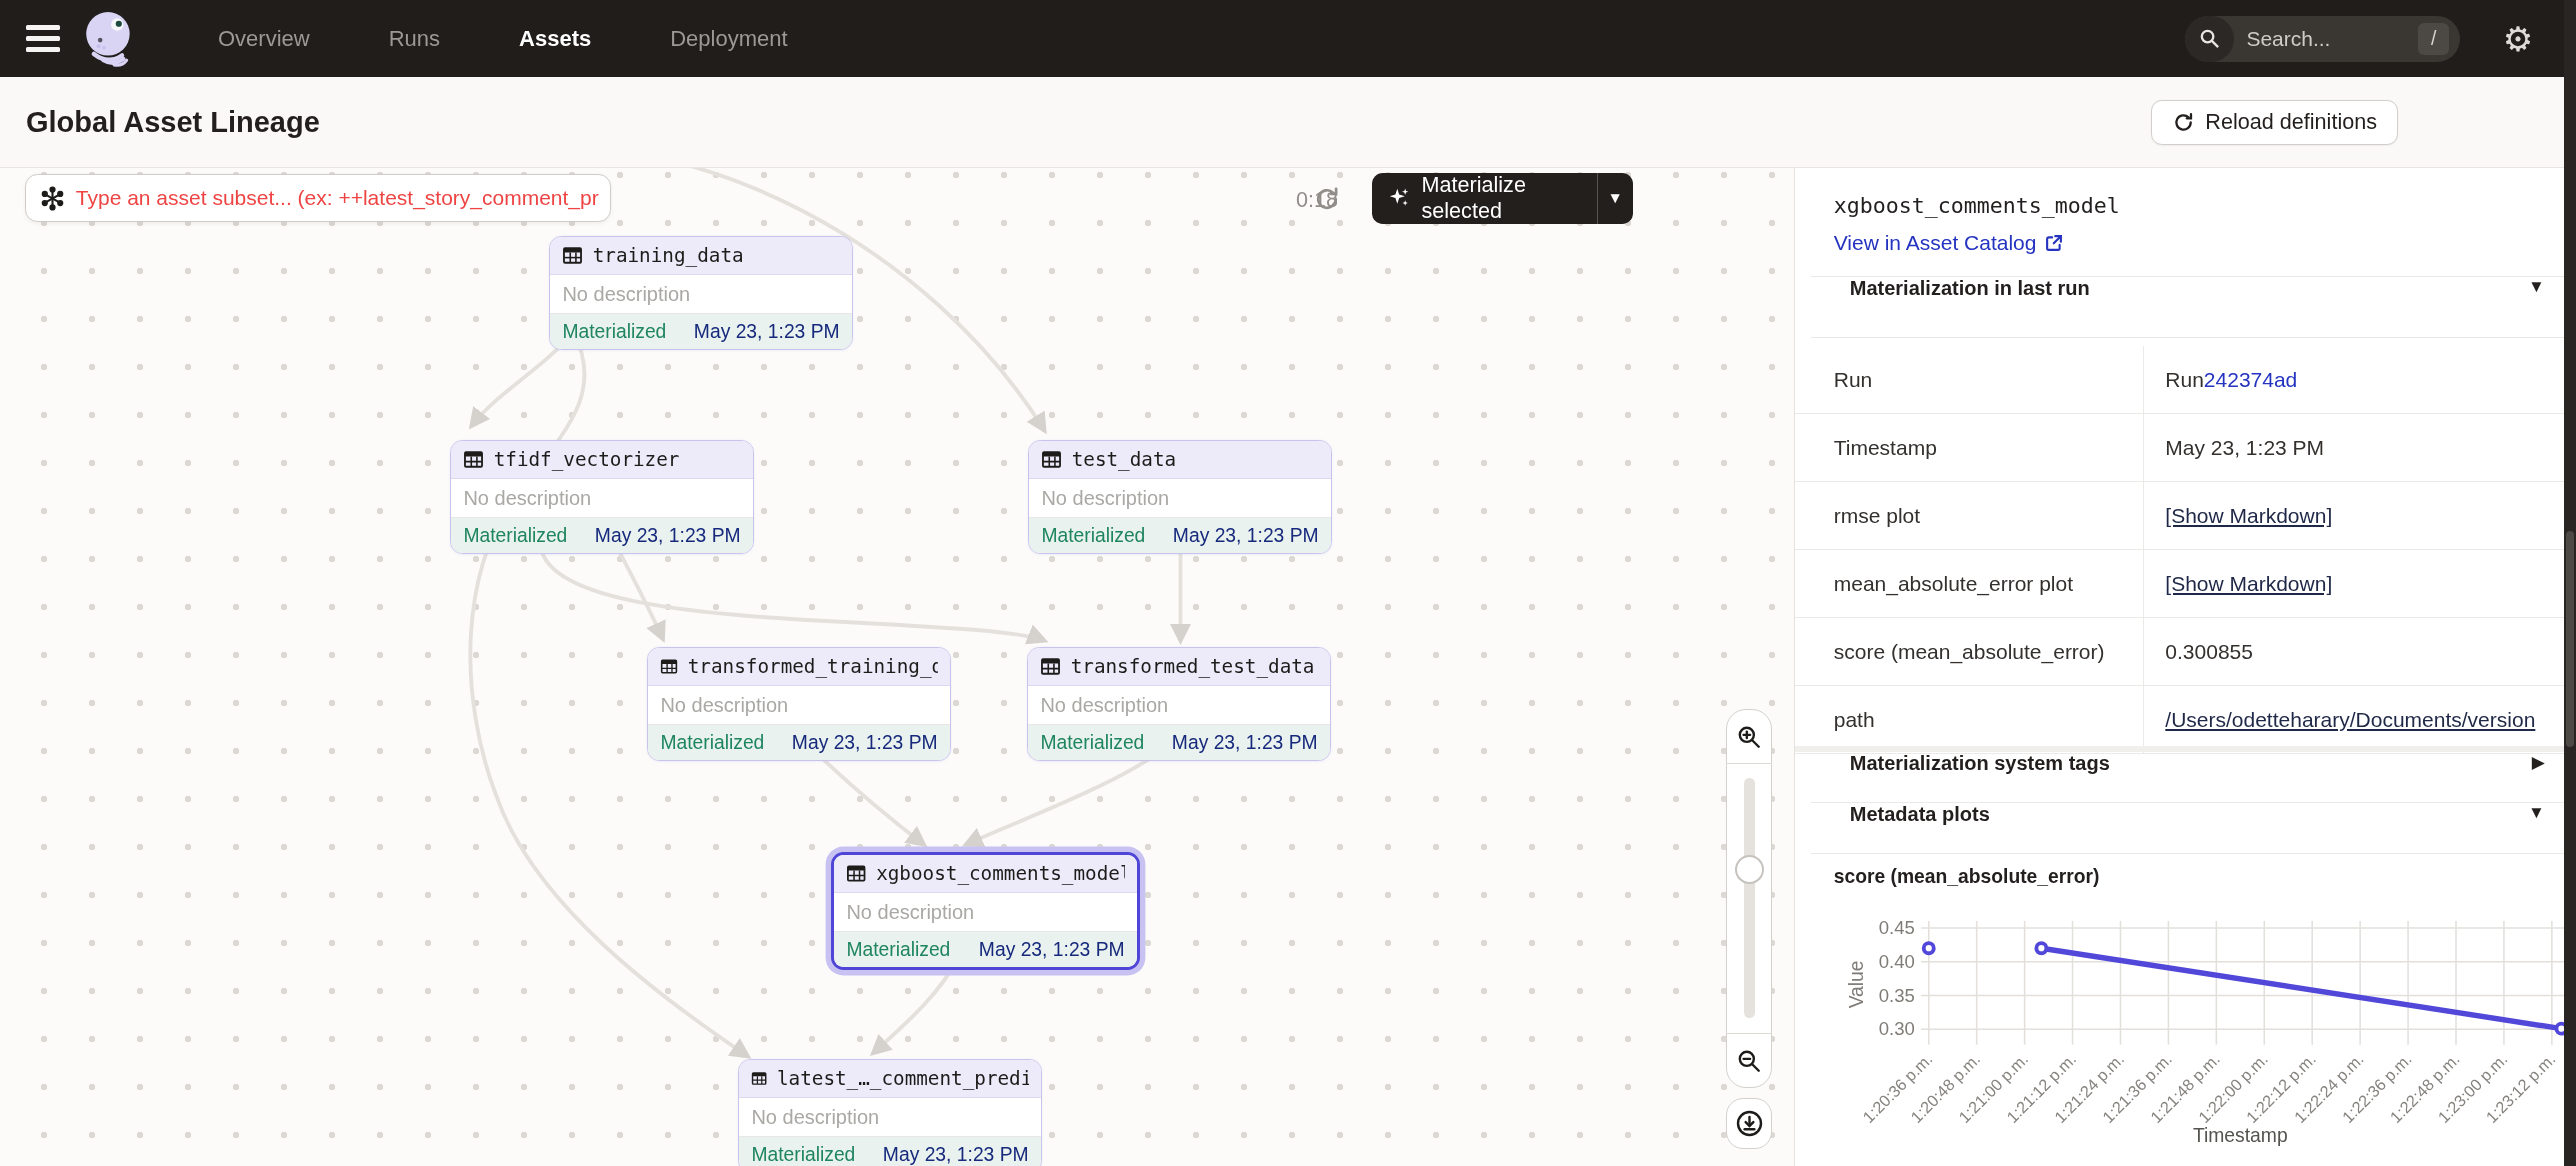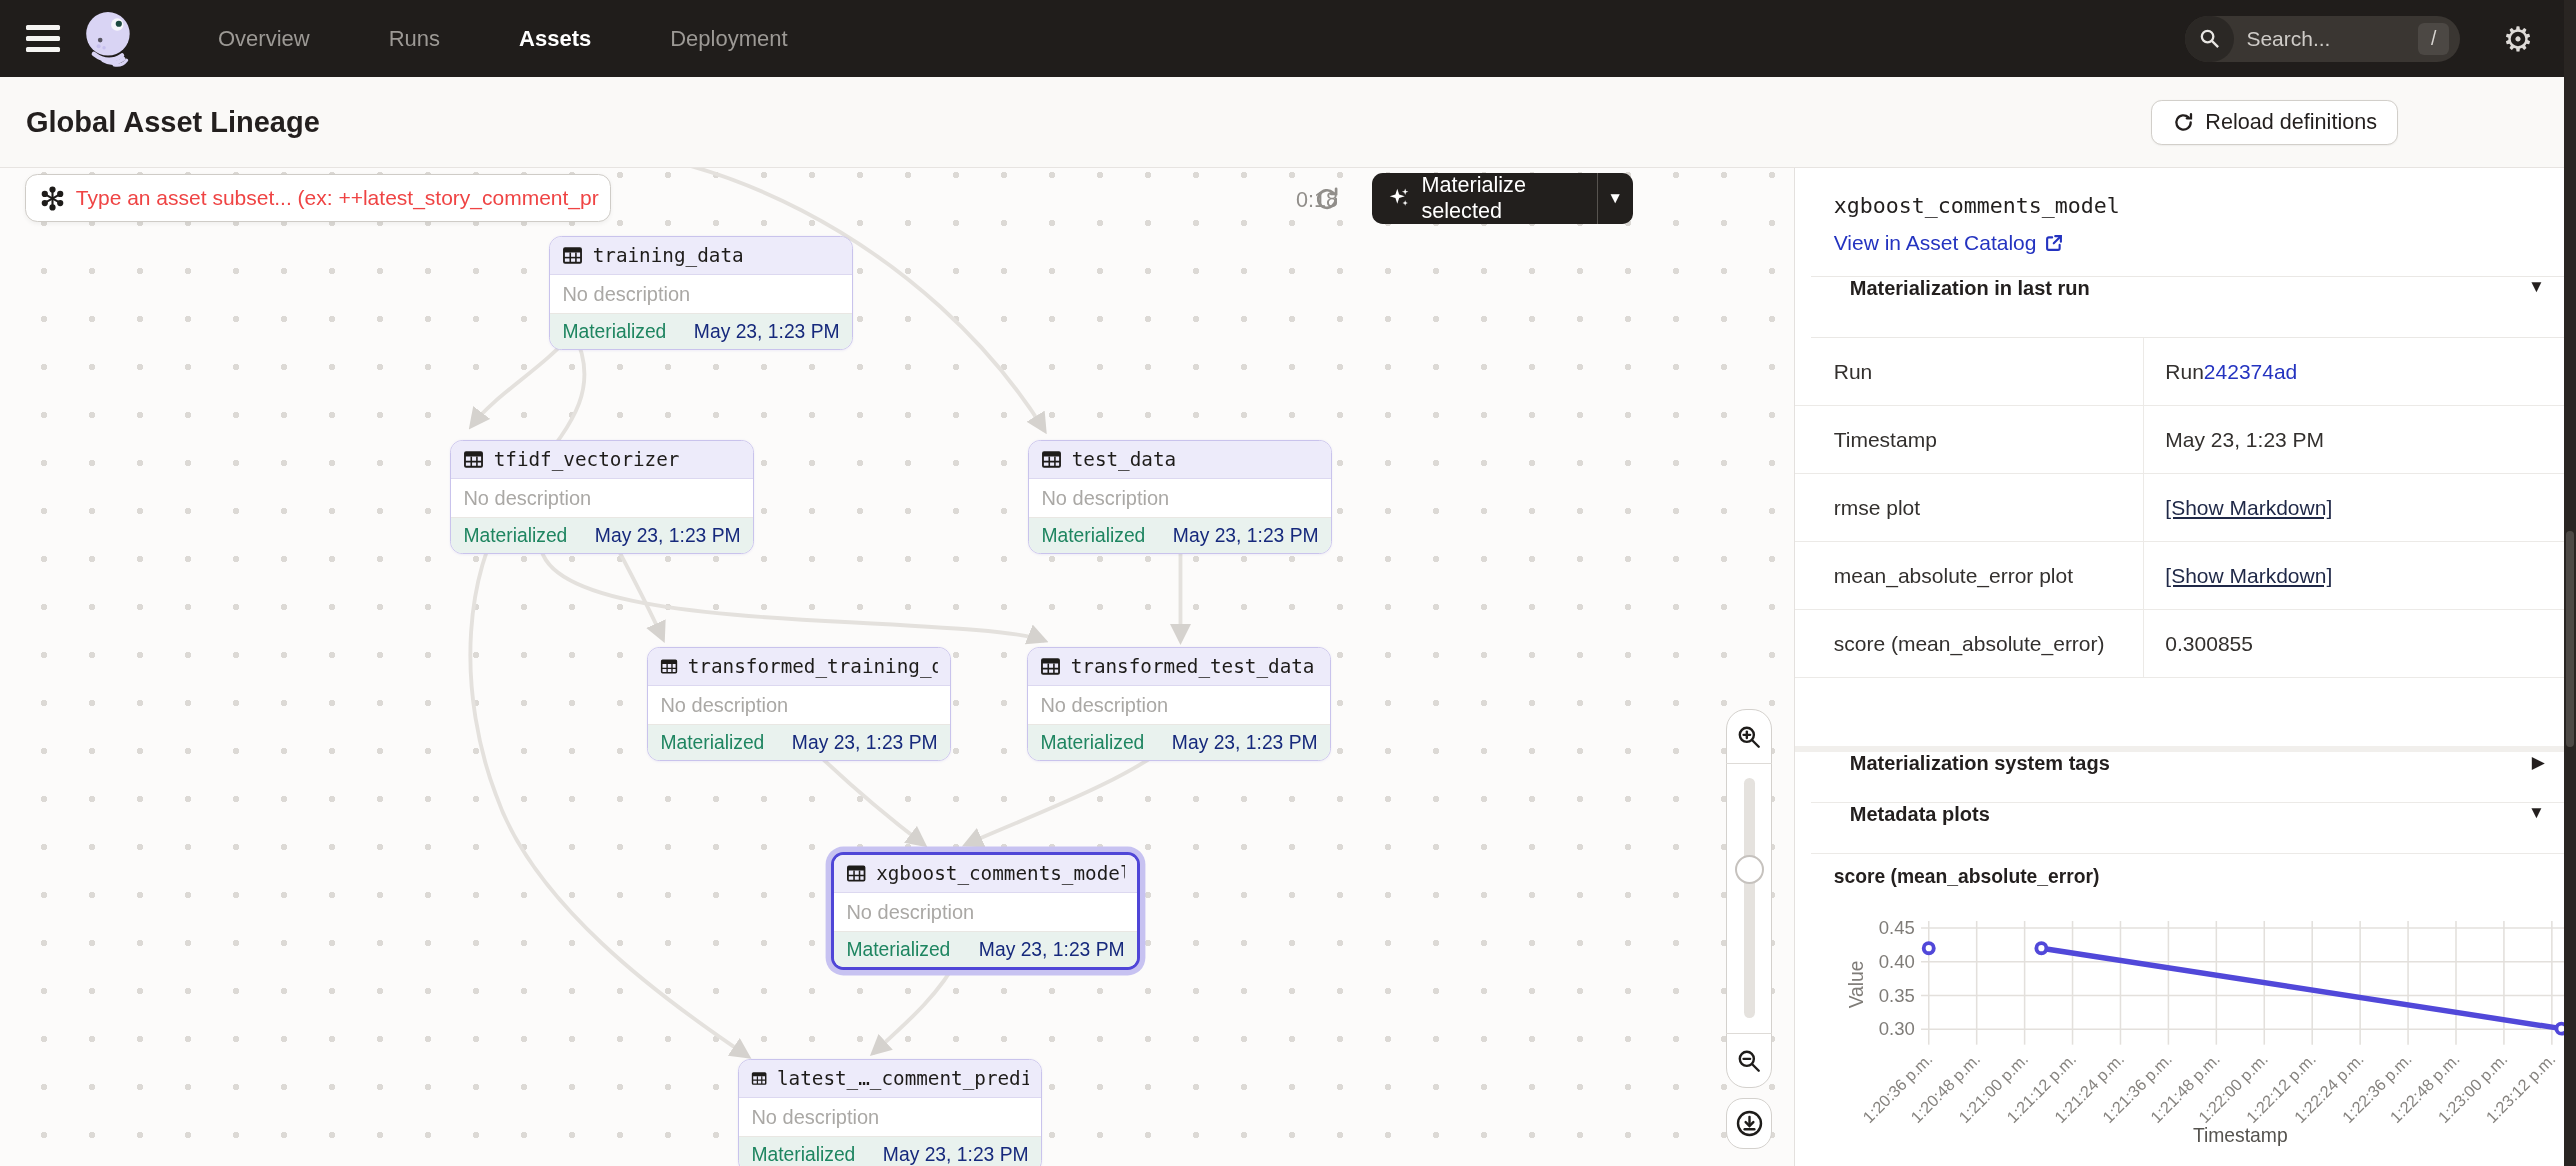--- a/index.html
+++ b/index.html
@@ -96,21 +96,21 @@
   .sidebar { position:relative; width:770px; height:998px; background:#ffffff;
     border-left:0.8px solid #e4e1de; overflow:hidden; }
   .sb-title { position:absolute; left:39px; top:25px; font-family:"DejaVu Sans Mono", monospace;
     font-size:21.6px; color:#221f1e; }
   .sb-catalog-link { position:absolute; left:39px; top:63px; font-size:21px; color:#2433c0;
     display:flex; align-items:center; gap:7.7px; cursor:pointer; }
   .sb-section { position:absolute; left:16px; width:770px; display:flex; align-items:flex-start; }
   .sb-section-label { font-size:20px; font-weight:bold; color:#231f1e; margin-left:39px; flex:1; }
   .sb-caret { margin-right:36px; font-size:17px; color:#231f1e; cursor:pointer; }
   .sec-lastrun { top:108px; height:62px; border-top:0.8px solid #eae8e5; border-bottom:0.8px solid #eae8e5; }
-  .rows { position:absolute; left:0; top:170px; width:770px; }
+  .rows { position:absolute; left:0; top:178px; width:770px; }
   .sb-row { height:68px; display:flex; border-bottom:0.8px solid #eceae7; }
   .sb-label { width:348px; display:flex; align-items:center; padding-left:39px;
     font-size:21px; color:#33302e; }
   .sb-value { flex:1; display:flex; align-items:center; padding-left:21.6px; font-size:21px;
     color:#33302e; border-left:0.8px solid #eceae7; white-space:nowrap; overflow:hidden; }
   .sb-value a, .linkish { color:#2433c0; text-decoration:none; cursor:pointer; }
   .underlink { color:#1f2847; text-decoration:underline; cursor:pointer; }
   .band { position:absolute; left:0; top:578px; width:770px; height:6.2px; background:#f1efec; }
   .sec-systags { top:584px; height:51px; border-bottom:0.8px solid #eceae7; }
   .sec-metaplots { top:635px; height:51px; border-bottom:0.8px solid #eceae7; }
@@ -429,20 +429,26 @@
           <div class="sb-label">mean_absolute_error plot</div>
           <div class="sb-value">
             <span class="underlink">[Show Markdown]</span>
           </div>
         </div>
         <div class="sb-row">
           <div class="sb-label">score (mean_absolute_error)</div>
           <div class="sb-value">
               <span>0.300855</span>
             </div>
+        </div>
+        <div class="sb-row">
+          <div class="sb-label">path</div>
+          <div class="sb-value">
+            <span class="underlink">/Users/odetteharary/Documents/version</span>
+          </div>
         </div>
       </div>
 
       <div class="band"></div>
 
       <div class="sb-section sec-systags">
         <div class="sb-section-label">Materialization system tags</div>
         <div class="sb-caret">▶</div>
       </div>
       <div class="sb-section sec-metaplots">

